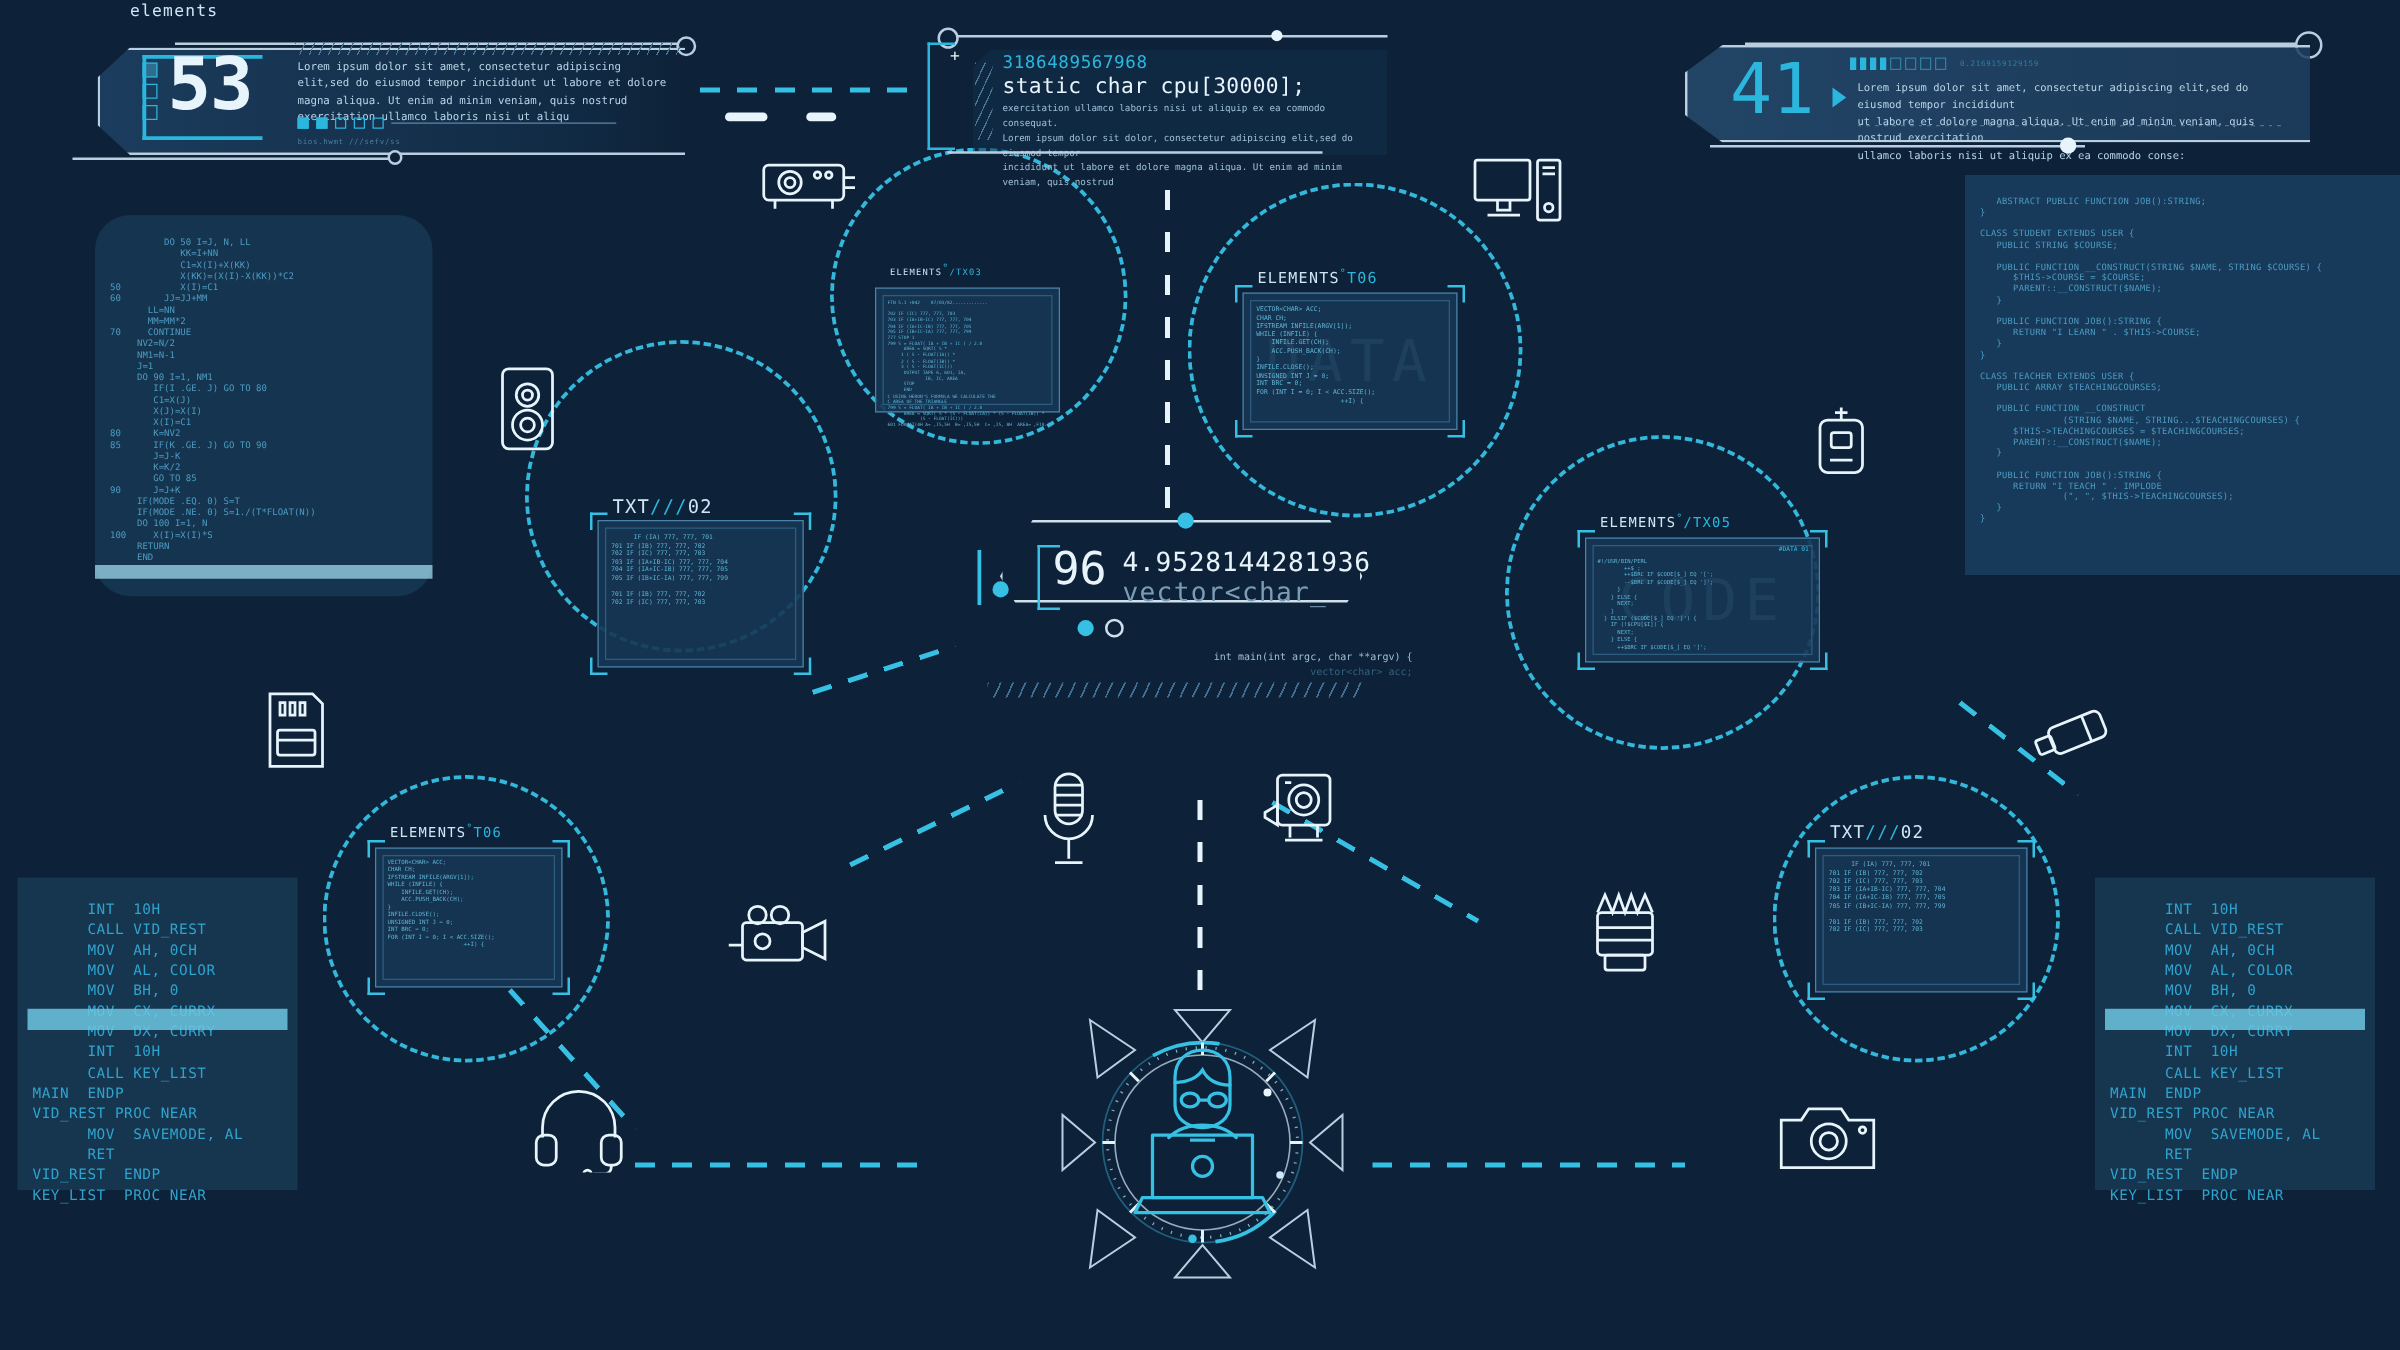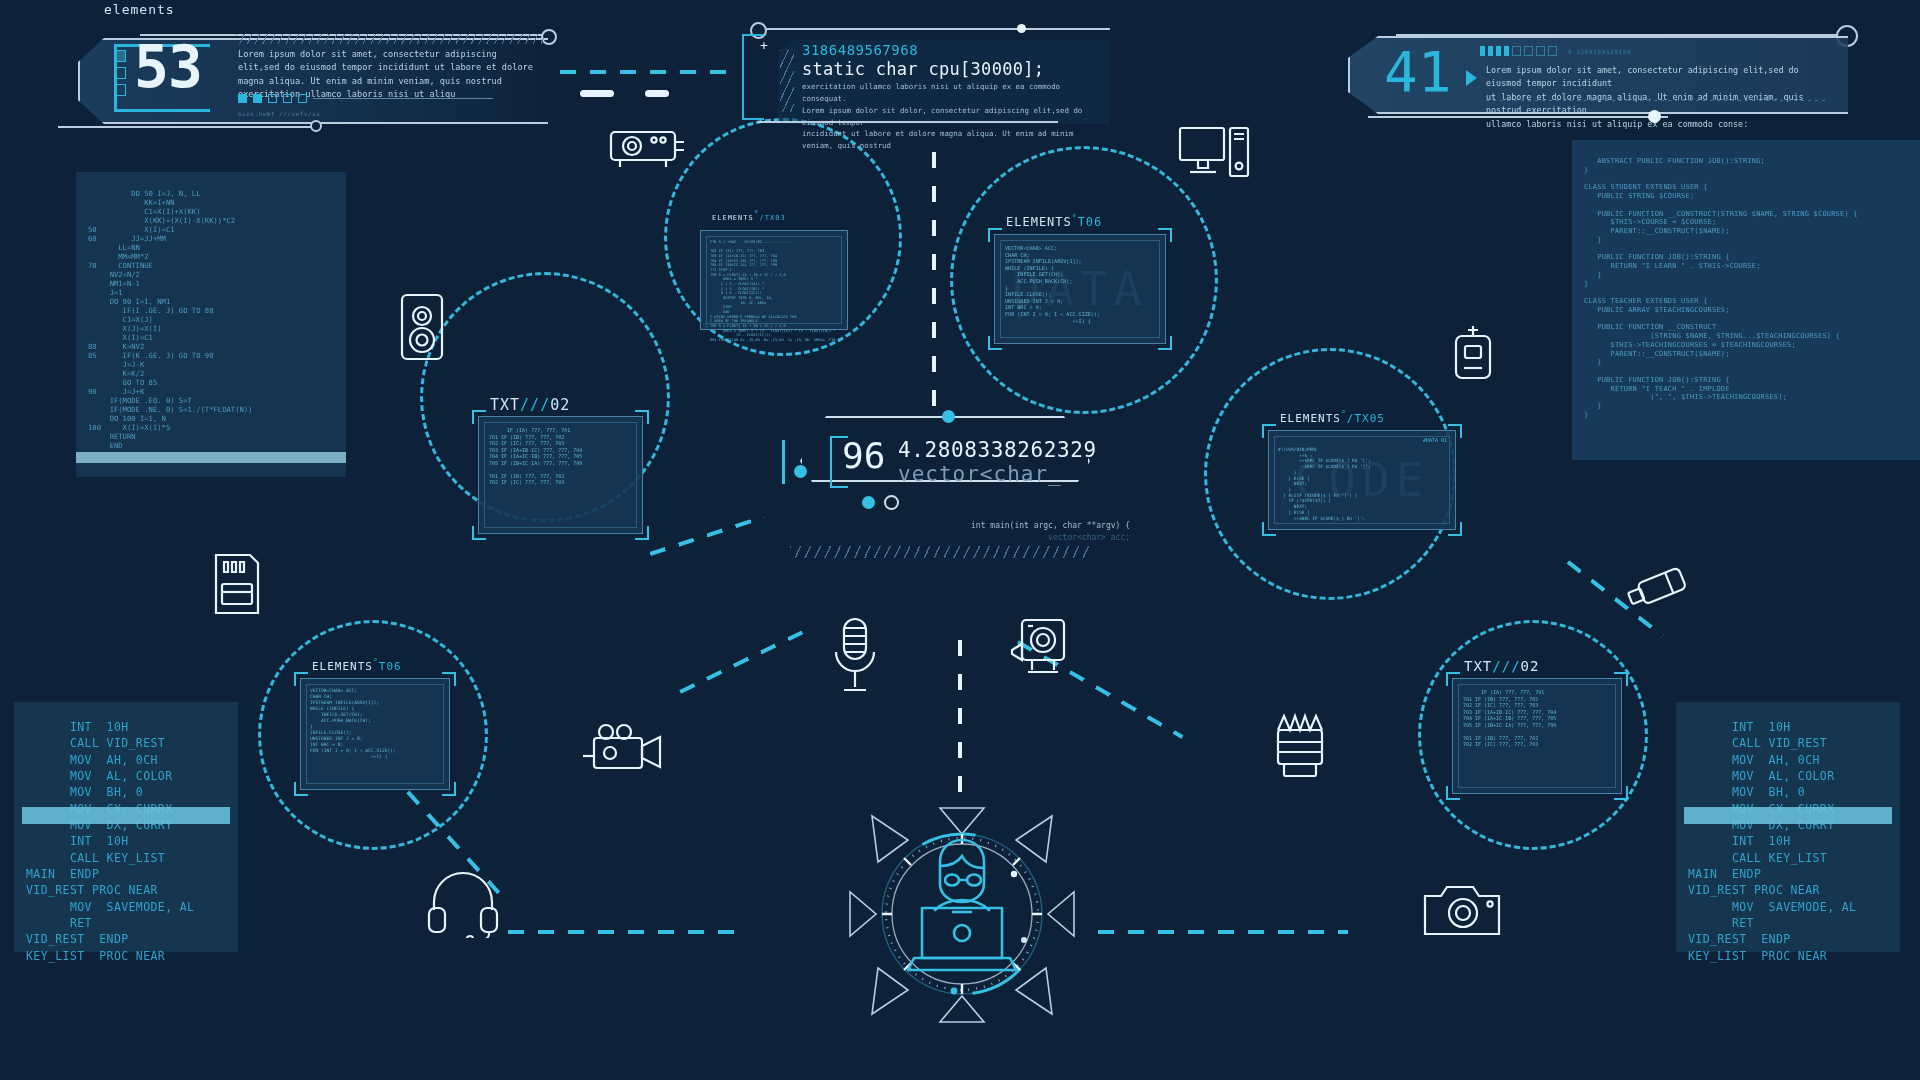--- a/index.html
+++ b/index.html
@@ -111,21 +111,21 @@
     background:repeating-linear-gradient(90deg,#41749a 0 3px,transparent 3px 7px);}
   #panel-31 .botrail{position:absolute;left:20px;top:90px;width:300px;height:2px;background:#b9cfe0;}
   #panel-31 .botdot{position:absolute;left:300px;top:84px;width:13px;height:13px;border-radius:50%;background:#e8f4fb;}
 
   
   .codeblock{ position:absolute; background:#14334f; padding:17px 12px; }
   .codeblock pre{
     font-family:"DejaVu Sans Mono", monospace; white-space:pre;
     color:#4fa9cf; line-height:1.25;
   }
-  #fortran{ left:76px; top:172px; width:270px; height:305px; background:#15344f; }
+  #fortran{ left:76px; top:172px; width:270px; height:305px; background:#15344f;border-radius:28px; }
   #fortran pre{ font-size:7.2px; color:#4c9cc2; }
   #fortran .hl{ position:absolute; left:0; bottom:14px; width:100%; height:11px; background:#9fd8ea; opacity:.75;}
   #php{ left:1572px; top:140px; width:348px; height:320px; background:#17395a;}
   #php pre{ font-size:7px; color:#4c9cc2; letter-spacing:.2px;}
 
   #asm-left{ left:14px; top:702px; width:224px; height:250px; background:#16354f; }
   #asm-left pre{ font-size:11.5px; color:#2fa3cd; line-height:1.42; letter-spacing:.4px;}
   #asm-left .hl{position:absolute;left:8px;top:105px;width:208px;height:17px;background:#6cc6e0;opacity:.85;}
   #asm-right{ left:1676px; top:702px; width:224px; height:250px; background:#16354f;}
   #asm-right pre{ font-size:11.5px; color:#2fa3cd; line-height:1.42; letter-spacing:.4px;}
@@ -566,21 +566,21 @@
     <span class="corner c-tl"></span>
     <span class="corner c-tr"></span>
     <span class="corner c-bl"></span>
     <span class="corner c-br"></span>
   </div>
 
   <div id="hexhud" class="abs">
     <div class="hex"></div>
     <div class="brk"></div>
     <div class="n96">96</div>
-    <div class="val">4.2808338262329</div>
+    <div class="val">4.9528144281936</div>
     <div class="sub">vector&lt;char_</div>
     <span class="d1"></span>
     <span class="d2"></span>
     <span class="d3"></span>
     <span class="d4"></span>
     <span class="tickbar"></span>
     <div class="maincode">
       <span>int main(int argc, char **argv) {</span><br>
       <span class="fade">vector&lt;char&gt; acc;</span>
     </div>

